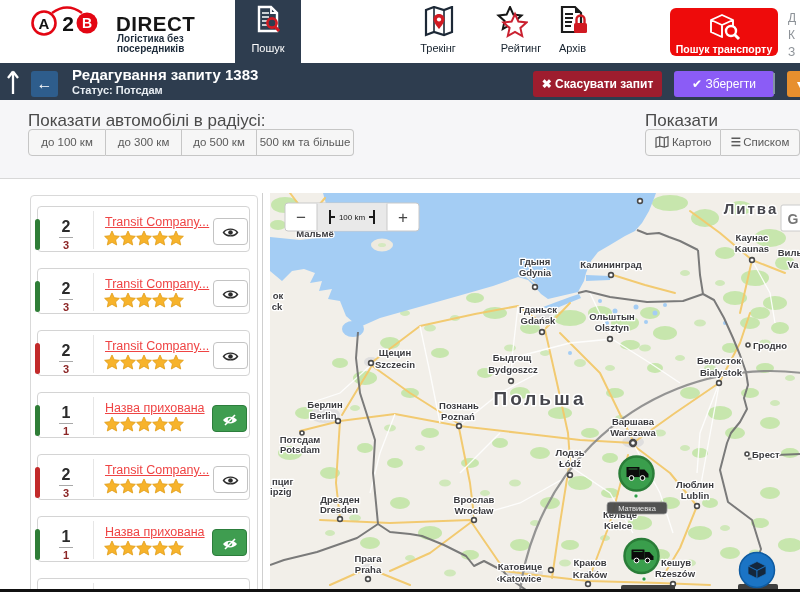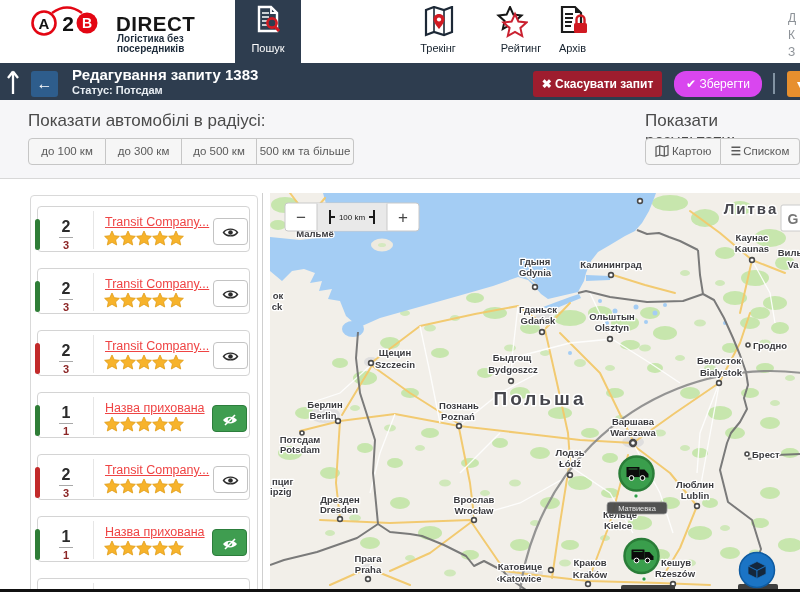--- a/index.html
+++ b/index.html
@@ -11,21 +11,21 @@
 .tab { position:absolute; top:0; height:63px; text-align:center; }
 .tab .lbl { position:absolute; left:0; right:0; bottom:9px; font-size:11px; color:#16222e; }
 #tab-poshuk { left:235px; width:66px; background:#2e3d4f; }
 #tab-poshuk .lbl { color:#fff; }
 
 #toolbar { position:absolute; left:0; top:63px; width:800px; height:37px; background:#2e3d4f; }
 .tbtn { position:absolute; top:8px; height:26px; border-radius:3px; color:#fff; font-size:12px; line-height:26px; text-align:center; }
 
 #filters { position:absolute; left:0; top:100px; width:800px; height:79px; background:#f6f6f8; border-bottom:1px solid #d8d8d8; }
 .flabel { position:absolute; top:11px; font-size:17px; color:#4a4a4a; }
-.fgroup { position:absolute; top:38px; height:41px; display:flex; }
+.fgroup { position:absolute; top:29px; height:41px; display:flex; }
 .fbtn { height:27px; border:1px solid #c6c6c6; border-left:none; background:#f6f6f6; color:#5a5a5a; font-size:11.5px; line-height:25px; text-align:center; }
 .fbtn.first { border-left:1px solid #c6c6c6; border-radius:4px 0 0 4px; }
 .fbtn.last { border-radius:0 4px 4px 0; }
 .fbtn.active { background:#fff; }
 
 #sidebar { position:absolute; left:30px; top:195px; width:228px; height:398px; background:#fff; border:1px solid #d9d9d9; border-radius:4px 4px 0 0; }
 .card { position:absolute; left:6px; width:213px; height:46px; border:1px solid #d4d4d4; border-radius:4px; background:#fff; }
 .cbar { position:absolute; left:-3px; top:12px; width:5px; height:31px; border-radius:2.5px; }
 .cnum { position:absolute; left:9px; top:0; width:38px; height:46px; text-align:center; }
 .cnum .big { font-size:16px; font-weight:bold; color:#2b2b2b; margin-top:11px; }
@@ -92,31 +92,39 @@
       <svg class="abs" style="left:13px;top:5px" width="32" height="32" viewBox="0 0 32 32">
         <path d="M3,2 h13 l6,6 v19 h-19 z" fill="#fff" stroke="#1c1c1c" stroke-width="2.2"></path>
         <path d="M16,2 l6,6 h-6 z" fill="#1c1c1c"></path>
         <path d="M6,9 h8 M6,13 h8 M6,17 h7 M6,21 h6" stroke="#1c1c1c" stroke-width="1.8"></path>
         <rect x="15" y="18" width="13" height="10" rx="1.5" fill="#d11a22"></rect>
         <path d="M17.5,18 v-3.5 a4,4 0 0 1 8,0 V18" fill="none" stroke="#d11a22" stroke-width="2.4"></path>
       </svg>
       <div class="lbl">Архів</div>
     </div>
 
+    <div class="abs" style="left:670px;top:8px;width:108px;height:48px;background:#ee0b0b;border-radius:6px;">
+      <svg class="abs" style="left:38px;top:4px" width="34" height="30" viewBox="0 0 34 30">
+        <path d="M3,8 L14,3 L25,8 L14,13 Z M3,8 V20 L14,25 V13 M25,8 V14 M14,25 V13" fill="none" stroke="#fff" stroke-width="1.9" stroke-linejoin="round"></path>
+        <circle cx="23" cy="19" r="5" fill="none" stroke="#fff" stroke-width="2.4"></circle>
+        <line x1="26.5" y1="22.5" x2="31" y2="27" stroke="#fff" stroke-width="3"></line>
+      </svg>
+      <div class="abs" style="left:0;right:0;top:35px;text-align:center;color:#fff;font-size:10.5px;font-weight:bold;">Пошук транспорту</div>
+    </div>
     <div class="abs" style="left:788px;top:10px;color:#8d9298;font-size:12px;line-height:17px;">Д<br>К<br>З</div>
   </div>
   <div id="toolbar">
     <svg class="abs" style="left:5px;top:5px" width="16" height="28" viewBox="0 0 16 28">
       <path d="M8,26 V5 M8,3.5 L3,10 M8,3.5 L13,10" fill="none" stroke="#fff" stroke-width="2.3"></path>
     </svg>
     <div class="tbtn" style="left:31px;width:27px;background:#2e5d8c;font-size:16px;font-weight:bold;">←</div>
     <div class="abs" style="left:72px;top:3px;color:#fff;font-size:15px;font-weight:bold;">Редагування запиту 1383</div>
     <div class="abs" style="left:72px;top:21px;color:#e9eef3;font-size:11px;font-weight:bold;">Статус: Потсдам</div>
     <div class="tbtn" style="left:533px;width:129px;background:#9e1d2e;font-weight:bold;">✖ Скасувати запит</div>
-    <div class="tbtn" style="left:674px;width:88px;background:#d946ef;border-radius:12px;">✔ Зберегти</div>
+    <div class="tbtn" style="left:674px;width:100px;background:#8b5cf6;">✔ Зберегти</div>
     <div class="abs" style="left:773px;top:10px;width:2px;height:21px;background:#8293a3;"></div>
     <div class="tbtn" style="left:787px;width:26px;background:#e78f2e;">▾</div>
   </div>
   <div id="filters">
     <div class="flabel" style="left:28px;">Показати автомобілі в радіусі:</div>
     <div class="fgroup" style="left:28px;">
       <div class="fbtn first" style="width:78px;">до 100 км</div>
       <div class="fbtn" style="width:76px;">до 300 км</div>
       <div class="fbtn" style="width:75px;">до 500 км</div>
       <div class="fbtn last" style="width:97px;">500 км та більше</div>

